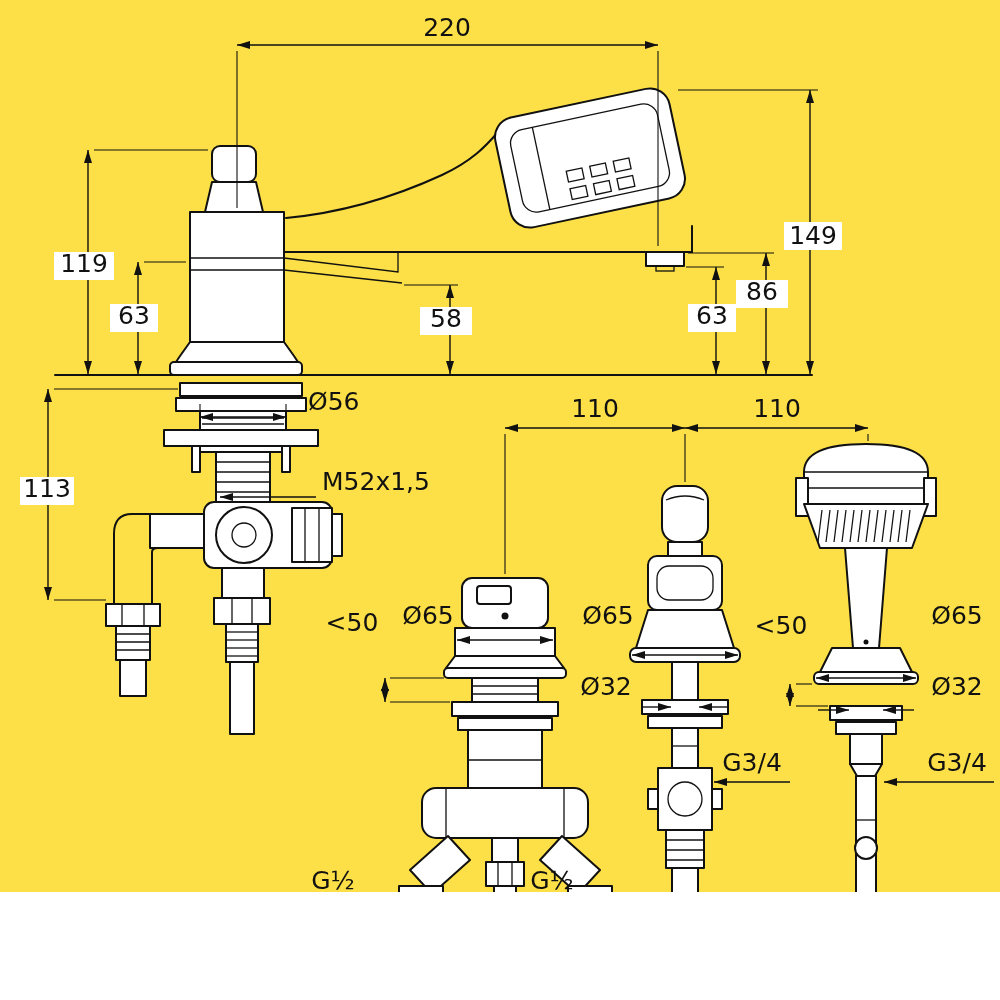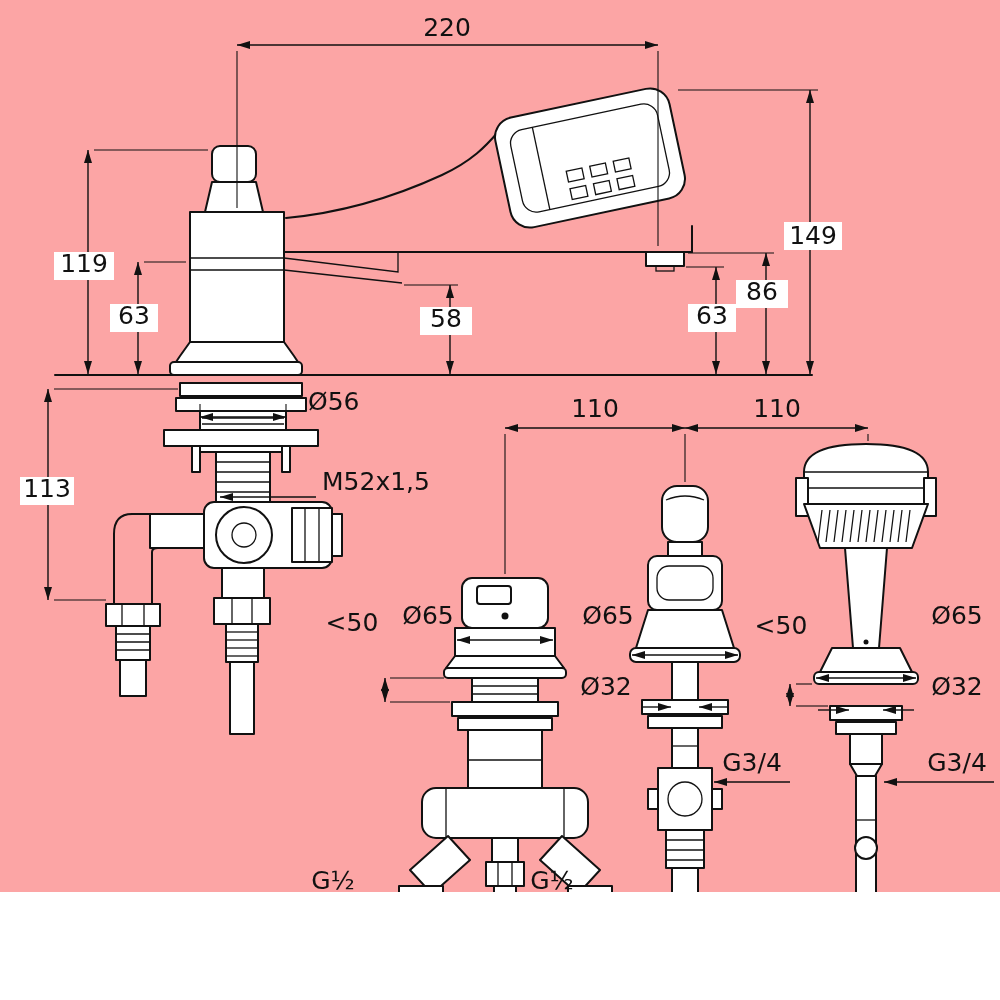--- a/index.html
+++ b/index.html
@@ -1,16 +1,16 @@
 <!DOCTYPE html>
 <html><head>
 <meta charset="utf-8">
 <style>
   html,body{margin:0;padding:0;background:#fff;}
-  .stage{position:relative;width:1000px;height:892px;background:#fca5a5;overflow:hidden;}
+  .stage{position:relative;width:1000px;height:892px;background:#fde047;overflow:hidden;}
   svg{display:block;}
   svg text{font-family:"DejaVu Sans","Liberation Sans",sans-serif;font-size:25px;fill:#111;}
   .obj{stroke:#111;stroke-width:2;fill:#fff;stroke-linejoin:round;stroke-linecap:round;}
   .ln{stroke:#111;stroke-width:2;fill:none;stroke-linejoin:round;stroke-linecap:round;}
   .det{stroke:#111;stroke-width:1.3;fill:none;}
   .dim{stroke:#111;stroke-width:1.4;fill:none;}
   .ext{stroke:#111;stroke-width:1.1;fill:none;}
   .bg{fill:#fff;stroke:none;}
   .dot{fill:#111;stroke:none;}
 </style>

